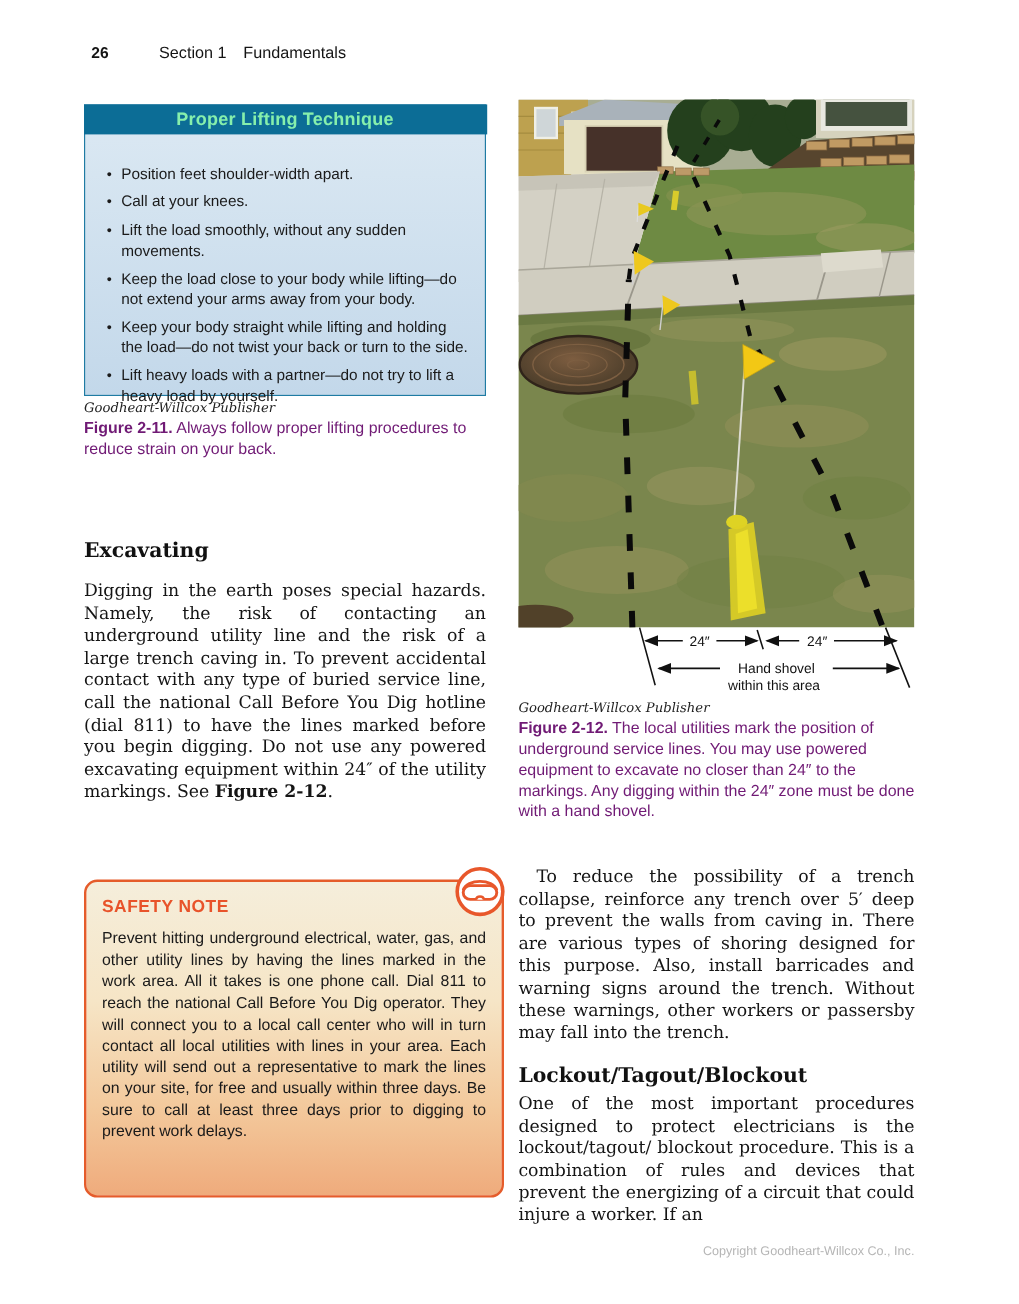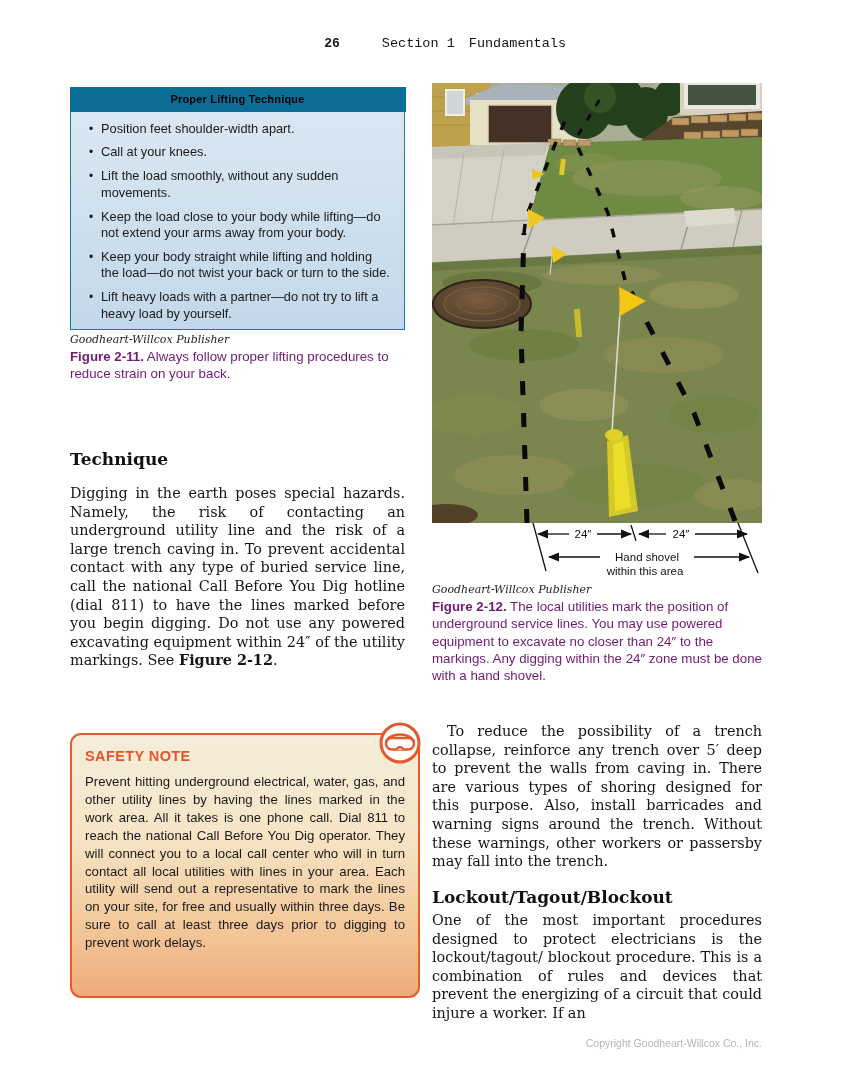--- a/index.html
+++ b/index.html
@@ -1,27 +1,27 @@
 <!DOCTYPE html>
 <html lang="en"><head>
 <meta charset="utf-8">
 <style>
   * { margin:0; padding:0; box-sizing:border-box; }
   html,body { background:#fff; }
   body { width:849px; height:1087px; position:relative; font-family:"Liberation Sans",sans-serif; color:#141414; }
   .abs { position:absolute; }
 
   
-  .runhead { left:66px; top:36px; width:500px; font-family:Liberation Mono, monospace; font-size:13.5px;text-align:right; }
+  .runhead { left:76px; top:36px; width:500px; font-family:Liberation Sans, sans-serif; font-size:13.5px; }
   .runhead .pg { font-weight:bold; margin-right:42px; font-size:13px; }
   .runhead .sec { margin-right:14px; }
 
   
   .liftbox { left:70px; top:87px; width:335px; height:243px; border:1.5px solid #1f7ba3; background:linear-gradient(#dce9f3,#c3d8ea); }
-  .liftbox .bar { margin:-1.5px -1.5px 0 -1.5px; height:25px; background:#0c6d96; color:#000000; font-weight:bold; font-size:11px; display:flex; align-items:center; justify-content:center; letter-spacing:.2px; }
+  .liftbox .bar { margin:-1.5px -1.5px 16px -1.5px; height:25px; background:#0c6d96; color:#86efac; font-weight:bold; font-size:15px; display:flex; align-items:center; justify-content:center; letter-spacing:.2px; }
   .liftbox ul { list-style:none; padding:9px 12px 6px 10px; }
   .liftbox li { display:flex; font-size:12.8px; line-height:16.4px; margin-bottom:7.5px; color:#1a1a1a; }
   .liftbox li .blt { width:20px; flex:0 0 20px; text-align:center; font-size:12px; }
 
   .credit { font-family:"DejaVu Serif",serif; font-style:italic; font-size:11px; color:#222; }
   .credit1 { left:70px; top:333px; width:335px; }
   .credit2 { left:432px; top:583px; width:330px; }
 
   .figcap { font-size:13.3px; line-height:17.3px; color:#701a75; }
   .figcap b { font-weight:bold; }
@@ -90,21 +90,21 @@
       </li>
   </ul>
 </div>
 
 <div class="abs credit credit1">Goodheart-Willcox Publisher</div>
 
 <div class="abs figcap figcap1">
   <b>Figure 2-11.</b><span> Always follow proper lifting procedures to reduce strain on your back.</span>
 </div>
 
-<h2 class="abs serifhead h-excavating">Technique</h2>
+<h2 class="abs serifhead h-excavating">Excavating</h2>
 
 <p class="abs serifpar p-excavating"><span>Digging in the earth poses special hazards. Namely, the risk of contacting an underground utility line and the risk of a large trench caving in. To prevent accidental contact with any type of buried service line, call the national Call Before You Dig hotline (dial 811) to have the lines marked before you begin digging. Do not use any powered excavating equipment within 24″ of the utility markings. See </span><b>Figure 2-12</b><span>.</span></p>
 
 <svg class="abs photo" viewBox="0 0 330 440" aria-label="yard with marked underground utility line">
   <defs>
     <radialGradient id="mh" cx="45%" cy="40%">
       <stop offset="0%" stop-color="#7d5d40"></stop>
         <stop offset="100%" stop-color="#50402c"></stop>
     </radialGradient>
   </defs>

